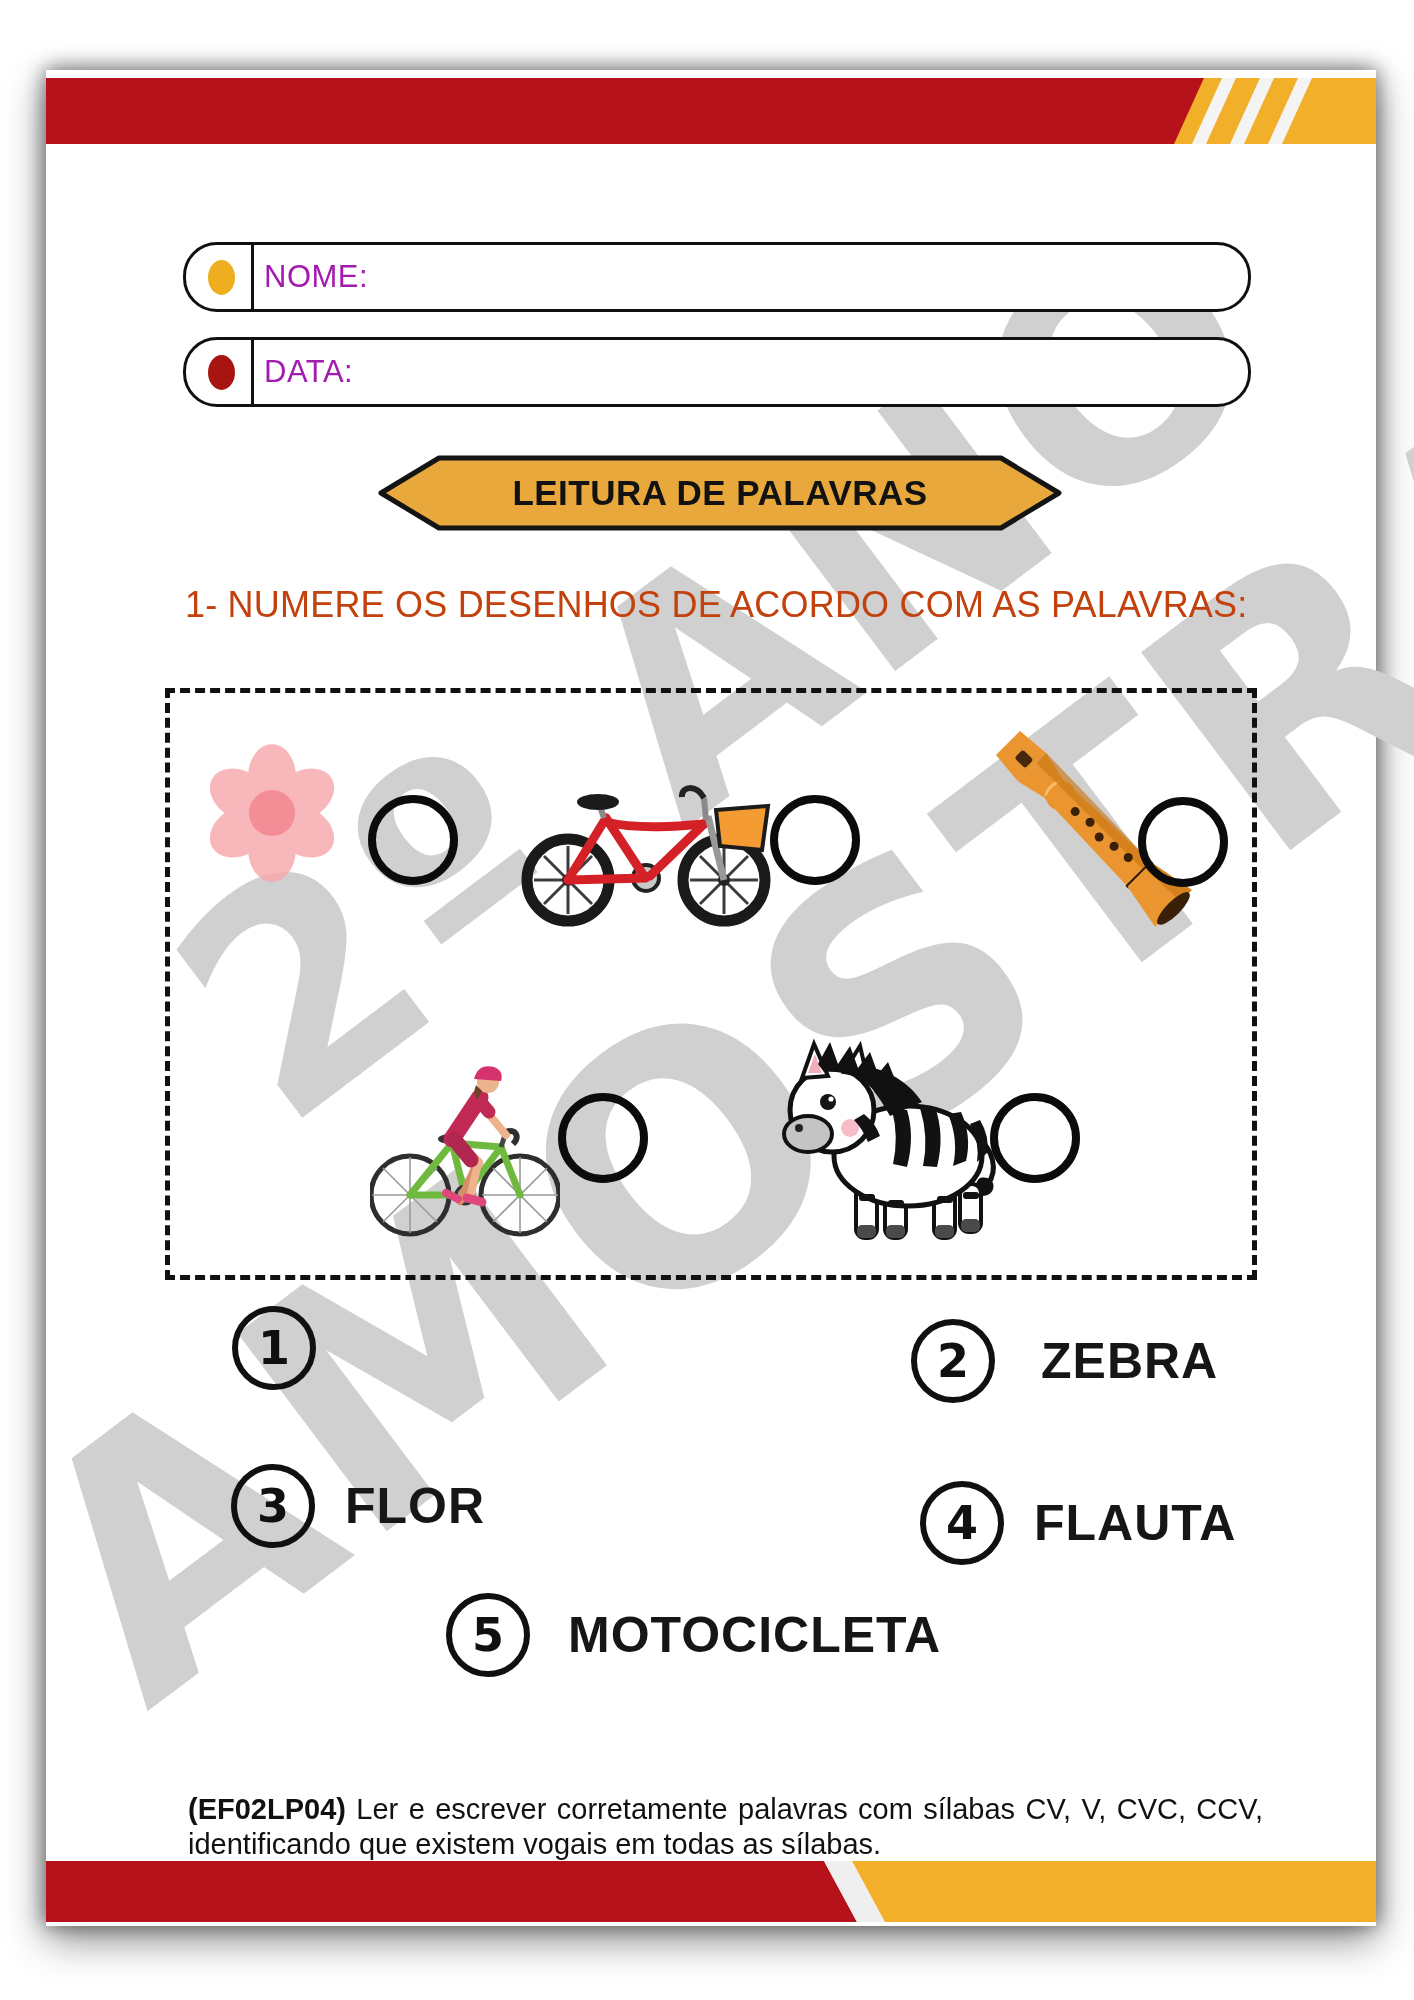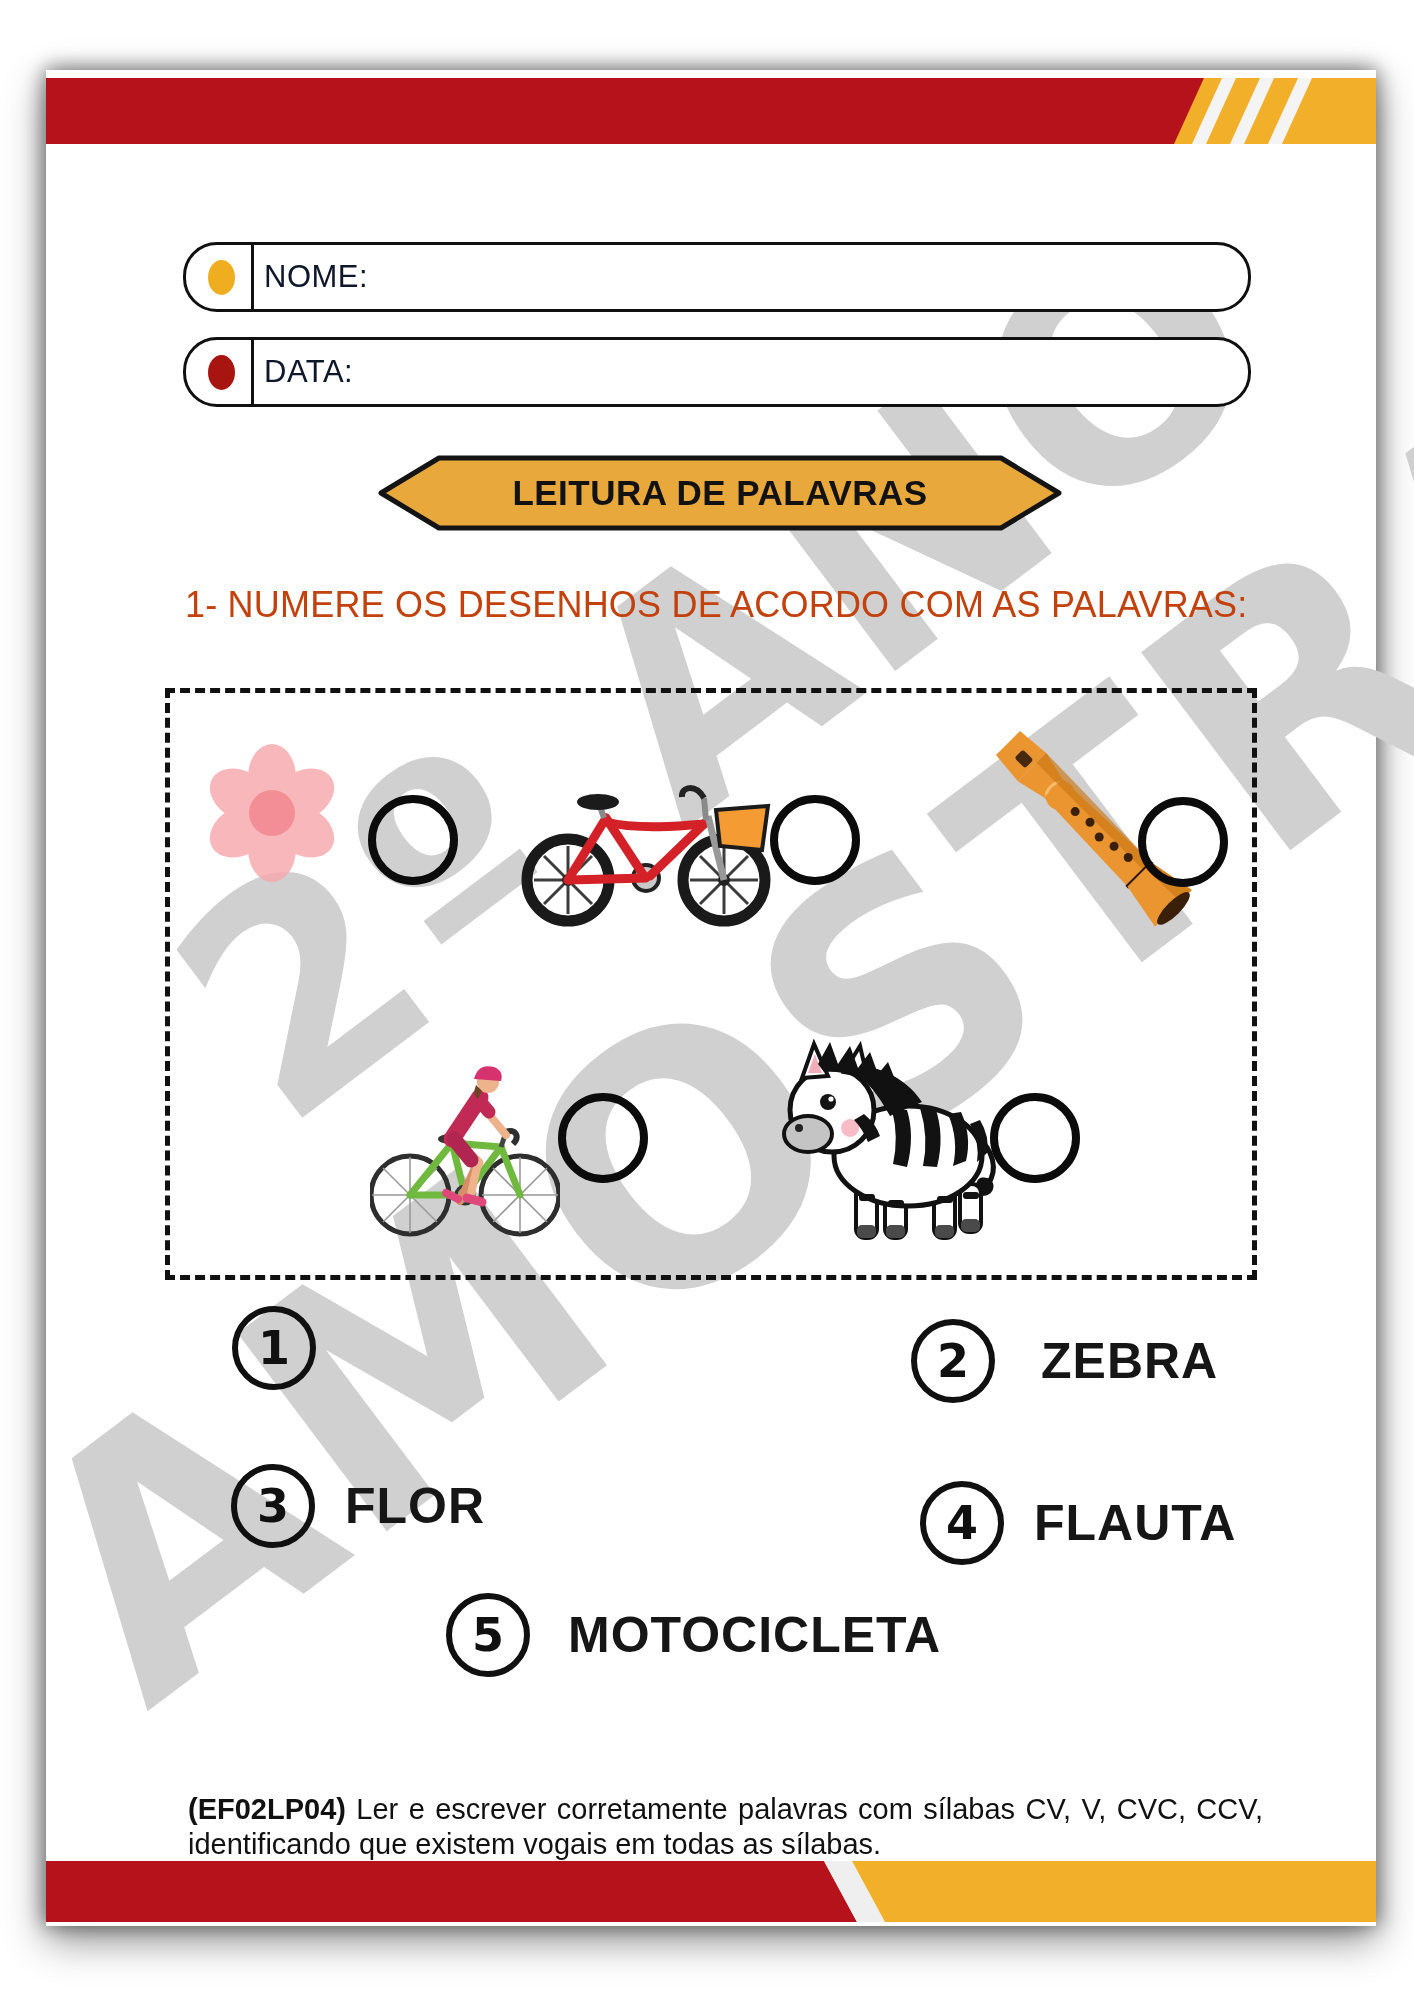--- a/index.html
+++ b/index.html
@@ -21,21 +21,21 @@
   .topbar{position:absolute;left:0;top:8px;width:1330px;height:66px;}
   .botbar{position:absolute;left:0;top:1791px;width:1330px;height:61px;}
   
   .pill{position:absolute;left:137px;width:1062px;height:64px;
         border:3px solid #101010;border-radius:34px;background:#fff;
         display:flex;align-items:center;}
   #nome-pill{top:172px;} #data-pill{top:267px;}
   .pill .dot{width:27px;height:35px;border-radius:50%;margin-left:22px;}
   .dot-gold{background:#efae1f;} .dot-red{background:#a81410;}
   .pill .divider{width:3px;height:64px;background:#101010;margin-left:16px;}
-  .pill .plabel{margin-left:10px;font-size:31px;color:#0f172a;letter-spacing:.5px;}
+  .pill .plabel{margin-left:10px;font-size:31px;color:#a21caf;letter-spacing:.5px;}
   
   .banner{position:absolute;left:331px;top:384px;width:686px;height:78px;}
   .banner .btext{position:absolute;inset:0;display:flex;align-items:center;
         justify-content:center;font-size:35px;font-weight:700;color:#121212;
         letter-spacing:.5px;}
   
   .instruction{position:absolute;left:139px;top:514px;font-size:36px;color:#c2410c;
         letter-spacing:.2px;}
   
   .picbox{position:absolute;left:119px;top:618px;width:1082px;height:582px;

